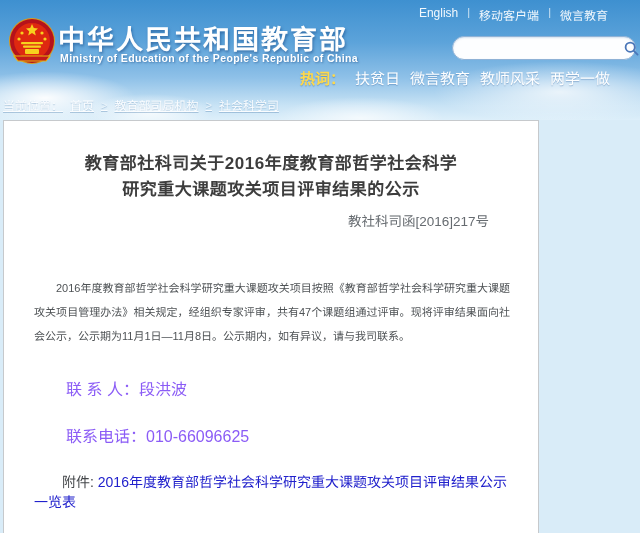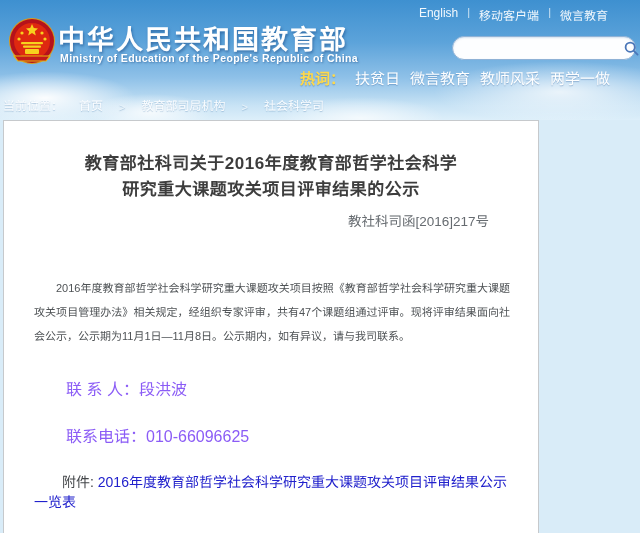--- a/index.html
+++ b/index.html
@@ -70,23 +70,24 @@
     position: absolute; right: 30px; top: 67px;
     font-size: 15px; display: flex; align-items: flex-start; gap: 10px;
     white-space: nowrap;
   }
   .hot-words .hot-label { color: #ffd94a; font-weight: bold; text-shadow: 0 1px 1px rgba(40,90,150,.4); }
   .hot-words a { color: #ffffff; text-decoration: none; cursor: pointer; text-shadow: 0 1px 1px rgba(40,90,150,.35); }
 
   .breadcrumb {
     position: absolute; left: 3px; top: 96px;
     font-size: 12px; color: #fbfdff;
-    display: flex; align-items: flex-end; gap: 16px;
+    display: flex; align-items: center; gap: 7px;
     text-shadow: 0 1px 1px rgba(70,120,170,.35);
     white-space: nowrap;
+    text-decoration: underline;
   }
   .breadcrumb a { color: #fbfdff; text-decoration: none; cursor: pointer; }
   .breadcrumb .crumb-sep { font-size: 11px; color: #eaf4fb; }
 
   
   .panel {
     position: absolute; left: 3px; top: 120px;
     width: 536px; height: 413px;
     background: #ffffff;
     border: 1px solid #c6c9cc;

